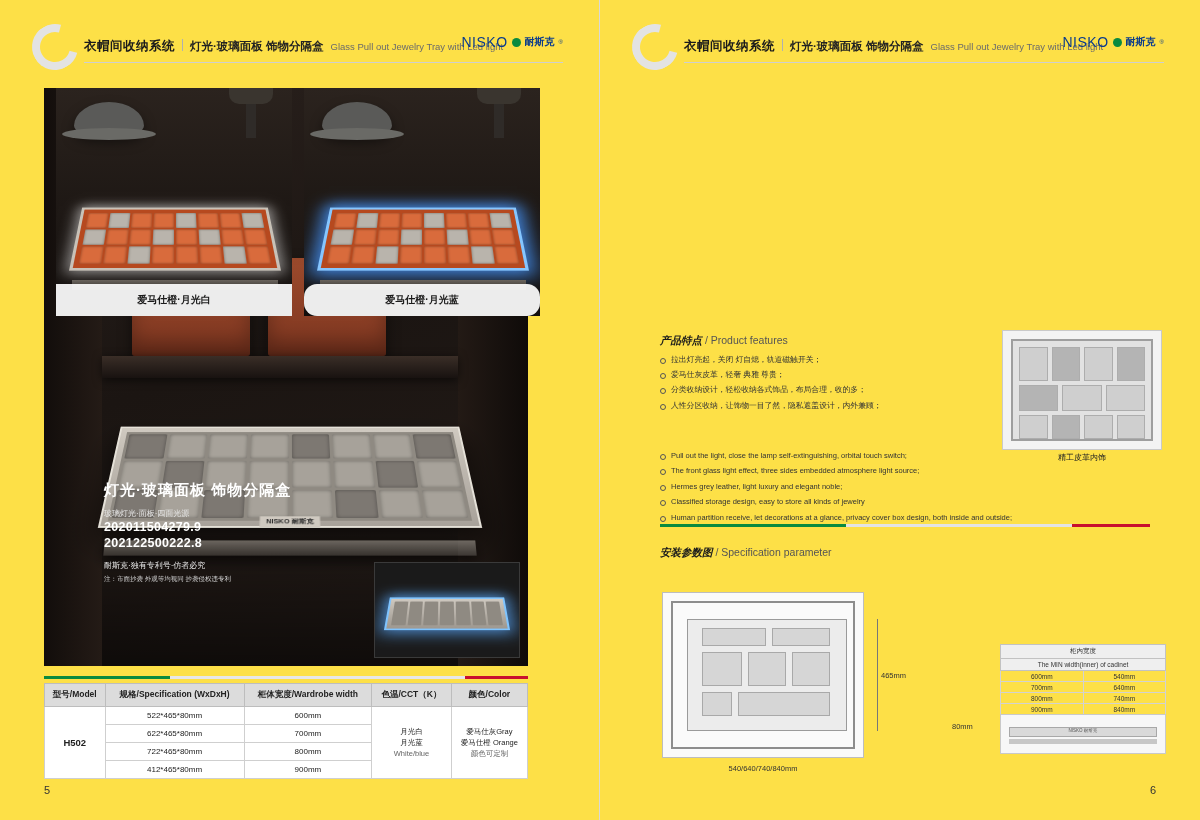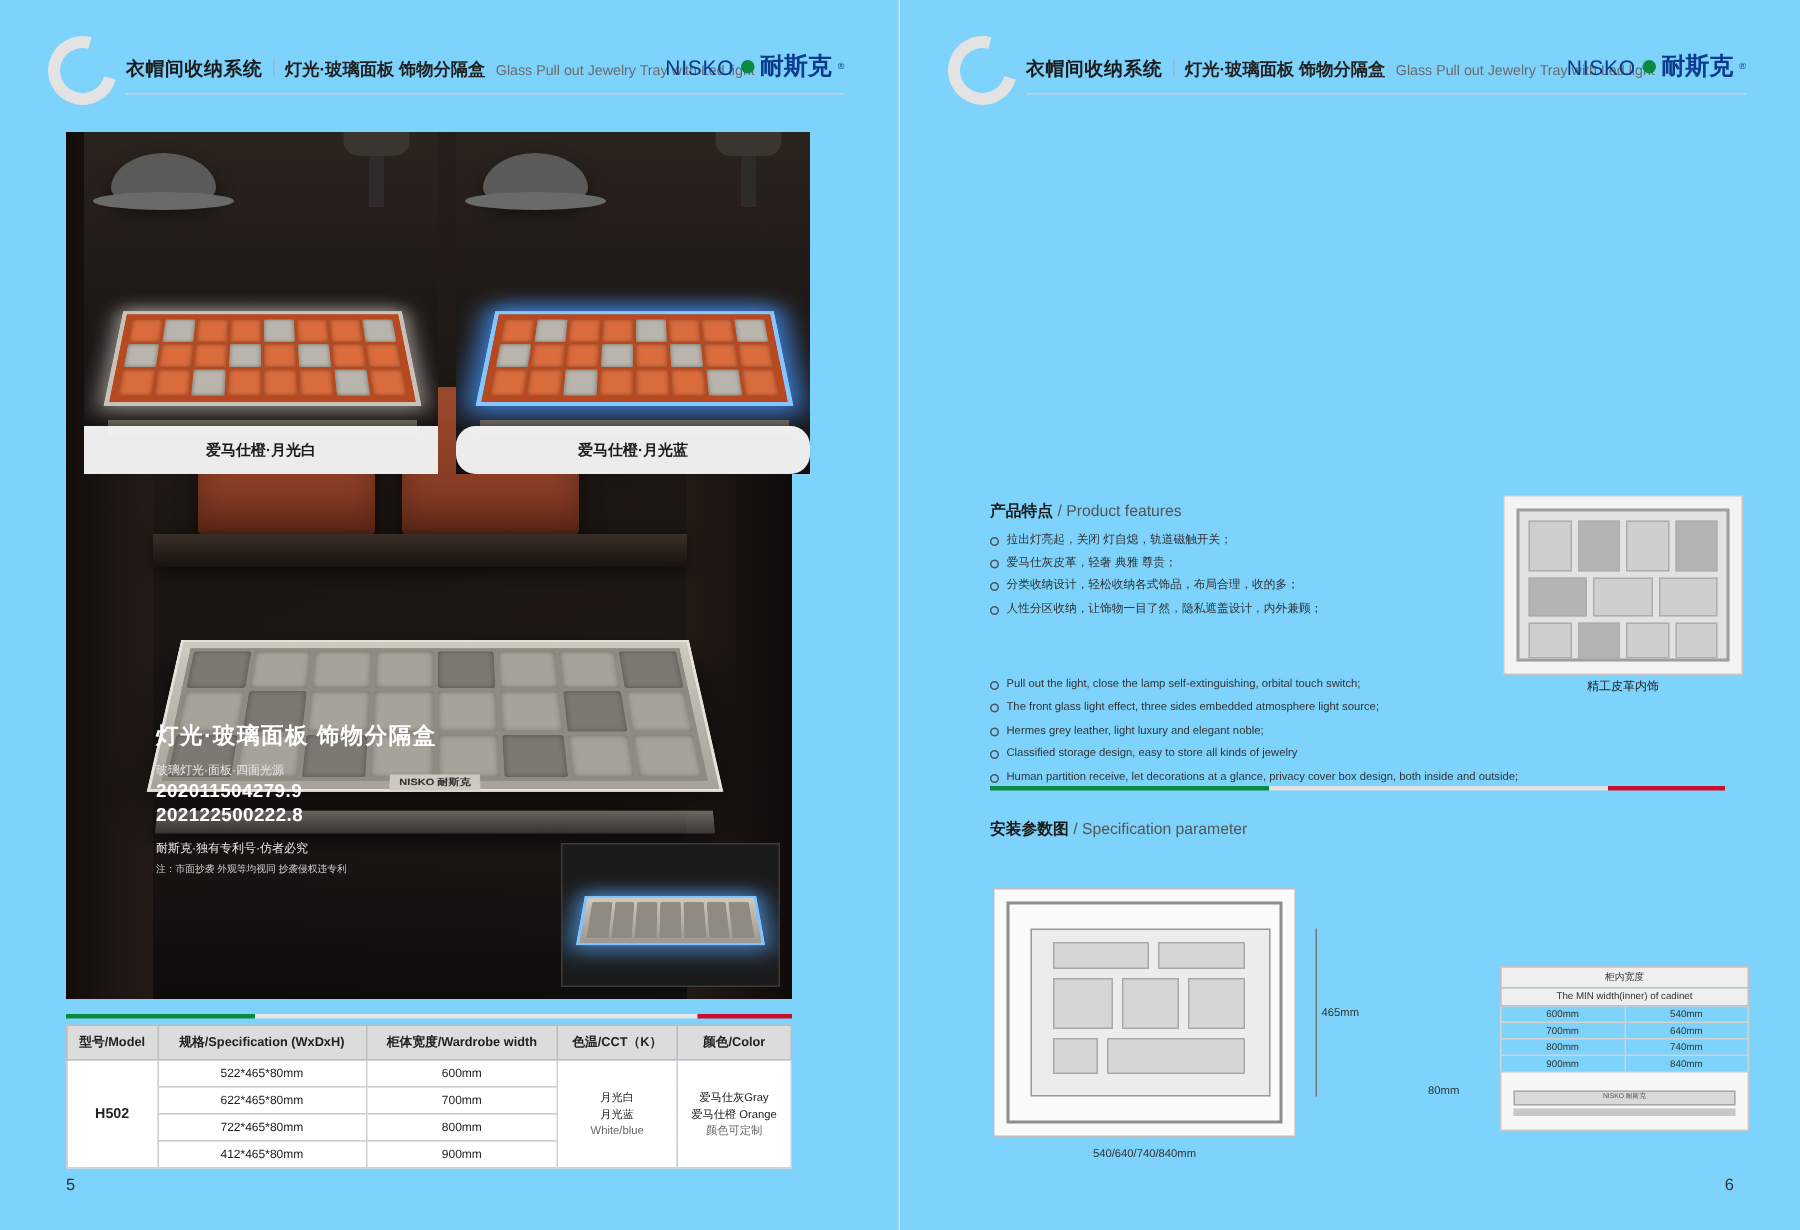--- a/index.html
+++ b/index.html
@@ -4,21 +4,21 @@
 <style>
   * { box-sizing: border-box; margin: 0; padding: 0; }
   body {
     width: 1200px; height: 820px;
     background: #ffffff;
     font-family: "Liberation Sans", sans-serif;
     overflow: hidden;
     position: relative;
   }
   .spread { display: flex; width: 1200px; height: 820px; }
-  .page { width: 600px; height: 820px; position: relative; background: #7dd3fc; }
+  .page { width: 600px; height: 820px; position: relative; background: #fde047; }
   .page.left { border-right: 1px solid #d8d8d8; }
 
   
   .hdr {
     position: absolute; top: 24px; left: 36px; right: 36px; height: 44px;
   }
   .hdr .c-mark {
     position: absolute; left: -4px; top: 0;
     width: 46px; height: 46px; border-radius: 50%;
     border: 8px solid #e3e3e3; border-right-color: transparent;
@@ -31,21 +31,21 @@
   .hdr .t-cn { font-size: 12.5px; color: #1b1b1b; font-weight: bold; letter-spacing: .5px; }
   .hdr .bar { display: inline-block; width: 1px; height: 12px; background: #b0b0b0; position: relative; top: 1px; }
   .hdr .t-cn2 { font-size: 11.5px; color: #222; font-weight: bold; }
   .hdr .t-en { font-size: 9.5px; color: #6b6b6b; }
   .hdr .rule { position: absolute; left: 48px; right: 0; top: 38px; height: 1px; background: #cfcfcf; }
   .hdr .brand {
     position: absolute; right: 0; top: 10px; display: flex; align-items: center; gap: 4px;
   }
   .brand .nisko { font-size: 14px; font-weight: normal; color: #0a3b8c; letter-spacing: .5px; }
   .brand .dot { width: 9px; height: 9px; border-radius: 50%; background: #0a8a3f; display: inline-block; }
-  .brand .cn { font-size: 16px; font-weight: bold; color: #0a3b8c; }
+  .brand .cn { font-size: 10px; font-weight: bold; color: #0a3b8c; }
   .brand .tm { font-size: 6px; vertical-align: super; color: #0a3b8c; }
 
   
   .hero {
     position: absolute; left: 44px; top: 88px; width: 484px; height: 578px;
     background: linear-gradient(160deg,#2a211d 0%,#1b1512 45%,#241c18 100%);
     overflow: hidden;
   }
   .hero .wall-left { position:absolute; left:0; top:0; width:58px; height:100%;
     background: linear-gradient(90deg,#120d0b,#241b16); }
@@ -172,21 +172,21 @@
     background:linear-gradient(180deg,#6b655e,#332f2b); }
   .caption-bar {
     position:absolute; top:284px; height:32px; width:236px;
     background:rgba(255,255,255,.92); display:flex; align-items:center; justify-content:center;
     font-size:10px; font-weight:bold; color:#1b1b1b;
   }
   .caption-bar.c1 { left:56px; } .caption-bar.c2 { left:304px;border-radius:13px; }
 
   
   .sec-title { position:absolute; font-size:10.5px; color:#1b1b1b; }
-  .sec-title .cn { font-weight:bold; }
+  .sec-title .cn { font-weight:bold;font-style:italic; }
   .sec-title .en { color:#555; font-weight:normal; }
 
   .feat-list { position:absolute; left:660px; top:352px; width:300px; }
   .feat-list li, .feat-list-en li { list-style:none; font-size:7.8px; color:#333; line-height:1.95; position:relative; padding-left:11px; }
   .feat-list li::before, .feat-list-en li::before {
     content:""; position:absolute; left:0; top:6px; width:4px; height:4px; border-radius:50%;
     border:1px solid #555;
   }
   .feat-list-en { position:absolute; left:660px; top:448px; width:380px; }
   .feat-list-en li { font-size:7.5px; line-height:2.05; color:#333; }

